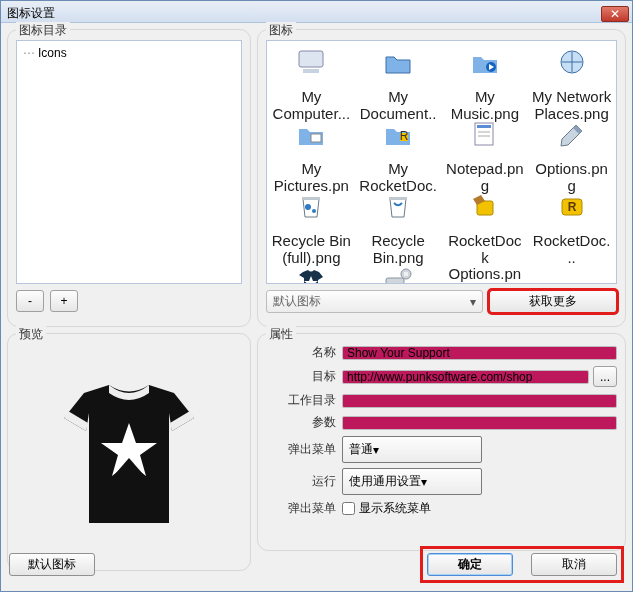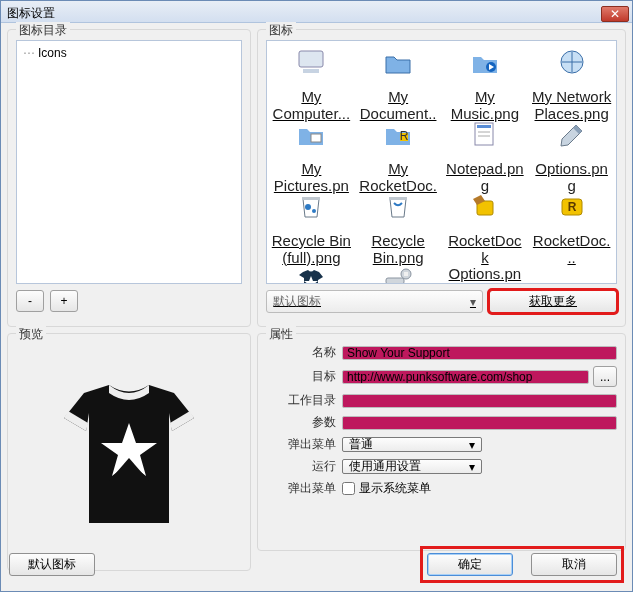--- a/index.html
+++ b/index.html
@@ -3,21 +3,21 @@
 <meta charset="utf-8">
 <style>
 * { box-sizing: border-box; font-family: "Microsoft YaHei", "SimSun", Tahoma, sans-serif; font-size: 12px; }
 body { margin: 0; background: #fff; }
 .window { width: 633px; height: 592px; border: 1px solid #6b8bb5; background: #f0f0f0; position: relative; }
 .titlebar { height: 22px; background: linear-gradient(#e8eef6, #d3dff0); border-bottom: 1px solid #b0c4de; display: flex; align-items: flex-end; justify-content: space-between; padding: 0 3px 0 6px; }
 .close-btn { width: 28px; height: 16px; background: linear-gradient(#e07a6a, #c0392b); border: 1px solid #8b2e20; border-radius: 2px; display: flex; align-items: center; justify-content: center; color: #fff; cursor: pointer; }
 .layout { display: flex; padding: 6px; gap: 6px; }
 .col-left { width: 244px; display: flex; flex-direction: column; gap: 6px; }
 .col-right { flex: 1; display: flex; flex-direction: column; gap: 6px; }
-.groupbox { border: 1px solid #d8d8d8; border-radius: 4px; padding: 10px 8px 8px 8px; position: relative; background: #f0f0f0; }
+.groupbox { border: 1px solid #d8d8d8; border-radius: 11px; padding: 10px 8px 8px 8px; position: relative; background: #f0f0f0; }
 .groupbox > .legend { position: absolute; top: -8px; left: 8px; background: #f0f0f0; padding: 0 3px; color: #333; }
 .tree { background: #fff; border: 1px solid #b7c6db; height: 244px; padding: 4px; overflow: auto; }
 .tree-item { display: flex; align-items: center; gap: 3px; padding: 1px 2px; }
 .dotline { color: #999; }
 .btnrow { display: flex; gap: 6px; margin-top: 6px; }
 .smallbtn { width: 28px; height: 22px; background: linear-gradient(#fdfdfd,#e6e6e6); border: 1px solid #a0a0a0; border-radius: 3px; display:flex; align-items:center; justify-content:center; cursor:pointer; }
 .preview { height: 218px; display:flex; align-items:center; justify-content:center; }
 .icons-panel { background:#fff; border:1px solid #b7c6db; height:244px; overflow-y:scroll; padding:4px 2px; }
 .icons-grid { display:grid; grid-template-columns: repeat(4, 1fr); gap:2px 2px; }
 .icon-cell { display:flex; flex-direction:column; align-items:center; justify-content:flex-start; height:70px; text-align:center; cursor:pointer; padding:2px; }
@@ -25,27 +25,27 @@
 .icon-label { font-size:15px; line-height:1.1; color:#222; word-break:break-word;margin-top:12px; }
 .dd-row { display:flex; gap:6px; margin-top:6px; align-items:center; }
 .dropdown { flex:1; height:23px; border:1px solid #bcbcbc; background:linear-gradient(#fdfdfd,#ececec); border-radius:3px; display:flex; align-items:center; justify-content:space-between; padding:0 6px; color:#666; cursor:pointer; }
 .dropdown .arrow { color:#555; }
 .btn { height:23px; padding:0 24px; background:linear-gradient(#fdfdfd,#e6e6e6); border:1px solid #909090; border-radius:3px; cursor:pointer; display:flex; align-items:center; justify-content:center; }
 .highlight-red { outline: 3px solid #e21b1b; outline-offset: -1px; }
 .props { padding: 10px 8px 8px 8px; }
 .form-row { display:flex; align-items:center; margin-bottom:5px; }
 .form-row label { width:70px; text-align:right; margin-right:6px; color:#333; }
 .form-row input[type=text] { flex:1; height:14px; border:1px solid #bcbcbc; background:#be185d; padding:0 4px; border-radius:2px; }
-.form-row .combo { flex:0 0 140px; height:15px; border:1px solid #7a7a7a; background:linear-gradient(#fdfdfd,#ececec); border-radius:2px; display:flex; align-items:center; justify-content:space-between; padding:0 6px; cursor:pointer; }
+.form-row .combo { flex:0 0 140px; height:27px; border:1px solid #7a7a7a; background:linear-gradient(#fdfdfd,#ececec); border-radius:2px; display:flex; align-items:center; padding:0 6px; cursor:pointer; }
 .browse { width:24px; height:21px; margin-left:4px; border:1px solid #a0a0a0; background:linear-gradient(#fdfdfd,#e6e6e6); border-radius:3px; display:flex; align-items:center; justify-content:center; cursor:pointer; }
 .checkbox-row { display:flex; align-items:center; }
 .checkbox-row input { margin: 0 4px 0 0; }
 .footer { position:absolute; bottom:8px; left:8px; right:8px; display:flex; justify-content:space-between; align-items:center; }
 .footer .btn { padding: 0 18px; }
-.btn-primary { border:1px solid #4b8dd8; box-shadow: inset 0 0 0 1px #a8d0f7; }
+.btn-primary { border:1px solid #4b8dd8; box-shadow: inset 0 0 0 1px #a8d0f7; font-weight: bold; }
 .highlight-red-wrap { padding:4px; border:3px solid #e21b1b; display:flex; gap:18px; }
 
 svg { display:block; }
 </style>
 </head>
 <body>
 
 <div class="window">
   <div class="titlebar">
     <span>图标设置</span>
@@ -84,21 +84,21 @@
             <path d="M32 58 L10 45 L14 38 L34 50 Z" fill="#eee"></path>
             <path d="M118 58 L140 45 L136 38 L116 50 Z" fill="#eee"></path>
             <polygon points="75,50 82,70 103,70 86,82 92,103 75,90 58,103 64,82 47,70 68,70" fill="#fff"></polygon>
             <polygon points="75,85 95,108 55,108" fill="#111"></polygon>
           </svg>
         </div>
       </div>
     </div>
 
     <div class="col-right">
-      <div class="groupbox" style="height:298px;text-decoration:underline;">
+      <div class="groupbox" style="height:298px;">
         <div class="legend">图标</div>
         <div class="icons-panel">
           <div class="icons-grid" id="icons-grid">
               <div class="icon-cell">
                 <div class="icon-img">
                   <svg width="36" height="30">
                     <rect x="6" y="4" width="24" height="16" rx="2" fill="#dde6f0" stroke="#88a"></rect>
                     <rect x="10" y="22" width="16" height="4" fill="#c7d3e2"></rect>
                   </svg>
                 </div>

